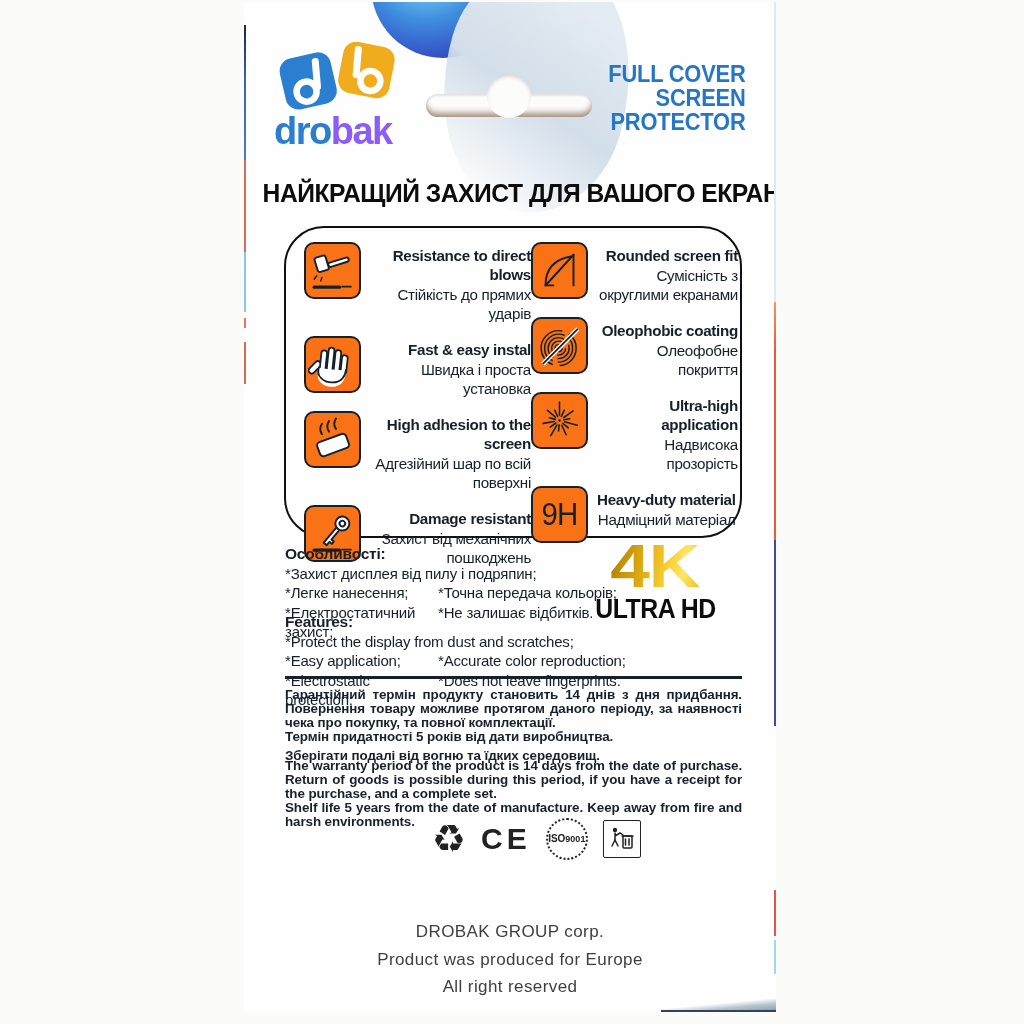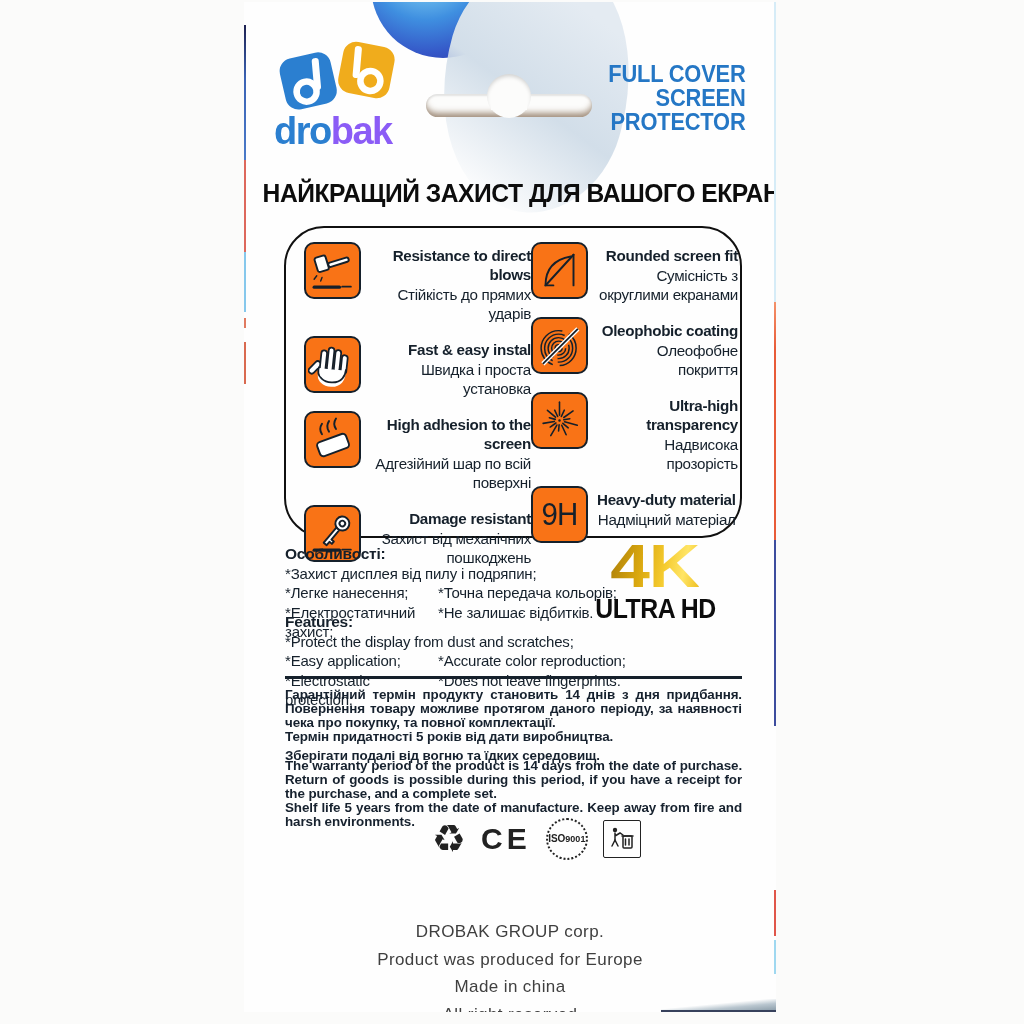--- a/index.html
+++ b/index.html
@@ -253,21 +253,21 @@
               <path d="M0 -13 L0 -5" transform="rotate(235)"></path>
               <path d="M0 -19 L0 -6" transform="rotate(260)"></path>
               <path d="M0 -12 L0 -5" transform="rotate(285)"></path>
               <path d="M0 -18 L0 -6" transform="rotate(310)"></path>
               <path d="M0 -13 L0 -5" transform="rotate(335)"></path>
               <circle cx="0" cy="0" r="1.4" fill="#15202b" stroke="none"></circle>
             </g>
           </svg>
         </div>
         <div class="ftxt">
-          <div class="ften">Ultra-high transparency</div>
+          <div class="ften">Ultra-high application</div>
           <div class="ftua">Надвисока прозорість</div>
         </div>
       </div>
 
       <div class="fitem">
         <div class="fico">
           <span class="nineh">9H</span>
         </div>
         <div class="ftxt">
           <div class="ften">Heavy-duty material</div>
@@ -334,21 +334,20 @@
           <rect x="16" y="12" width="9" height="12" rx="1"></rect>
           <path d="M15 12 h11 M18.5 15 v6 M22 15 v6"></path>
         </g>
       </svg>
     </span>
   </div>
 
   <div class="footer">
     <div>DROBAK GROUP corp.</div>
     <div>Product was produced for Europe</div>
-    <div>Made in china</div>
     <div>All right reserved</div>
   </div>
 
   <div class="edge eL1"></div>
   <div class="edge eL2"></div>
   <div class="edge eL3"></div>
   <div class="edge eL4"></div>
   <div class="edge eL5"></div>
   <div class="edge eR1"></div>
   <div class="edge eR2"></div>

